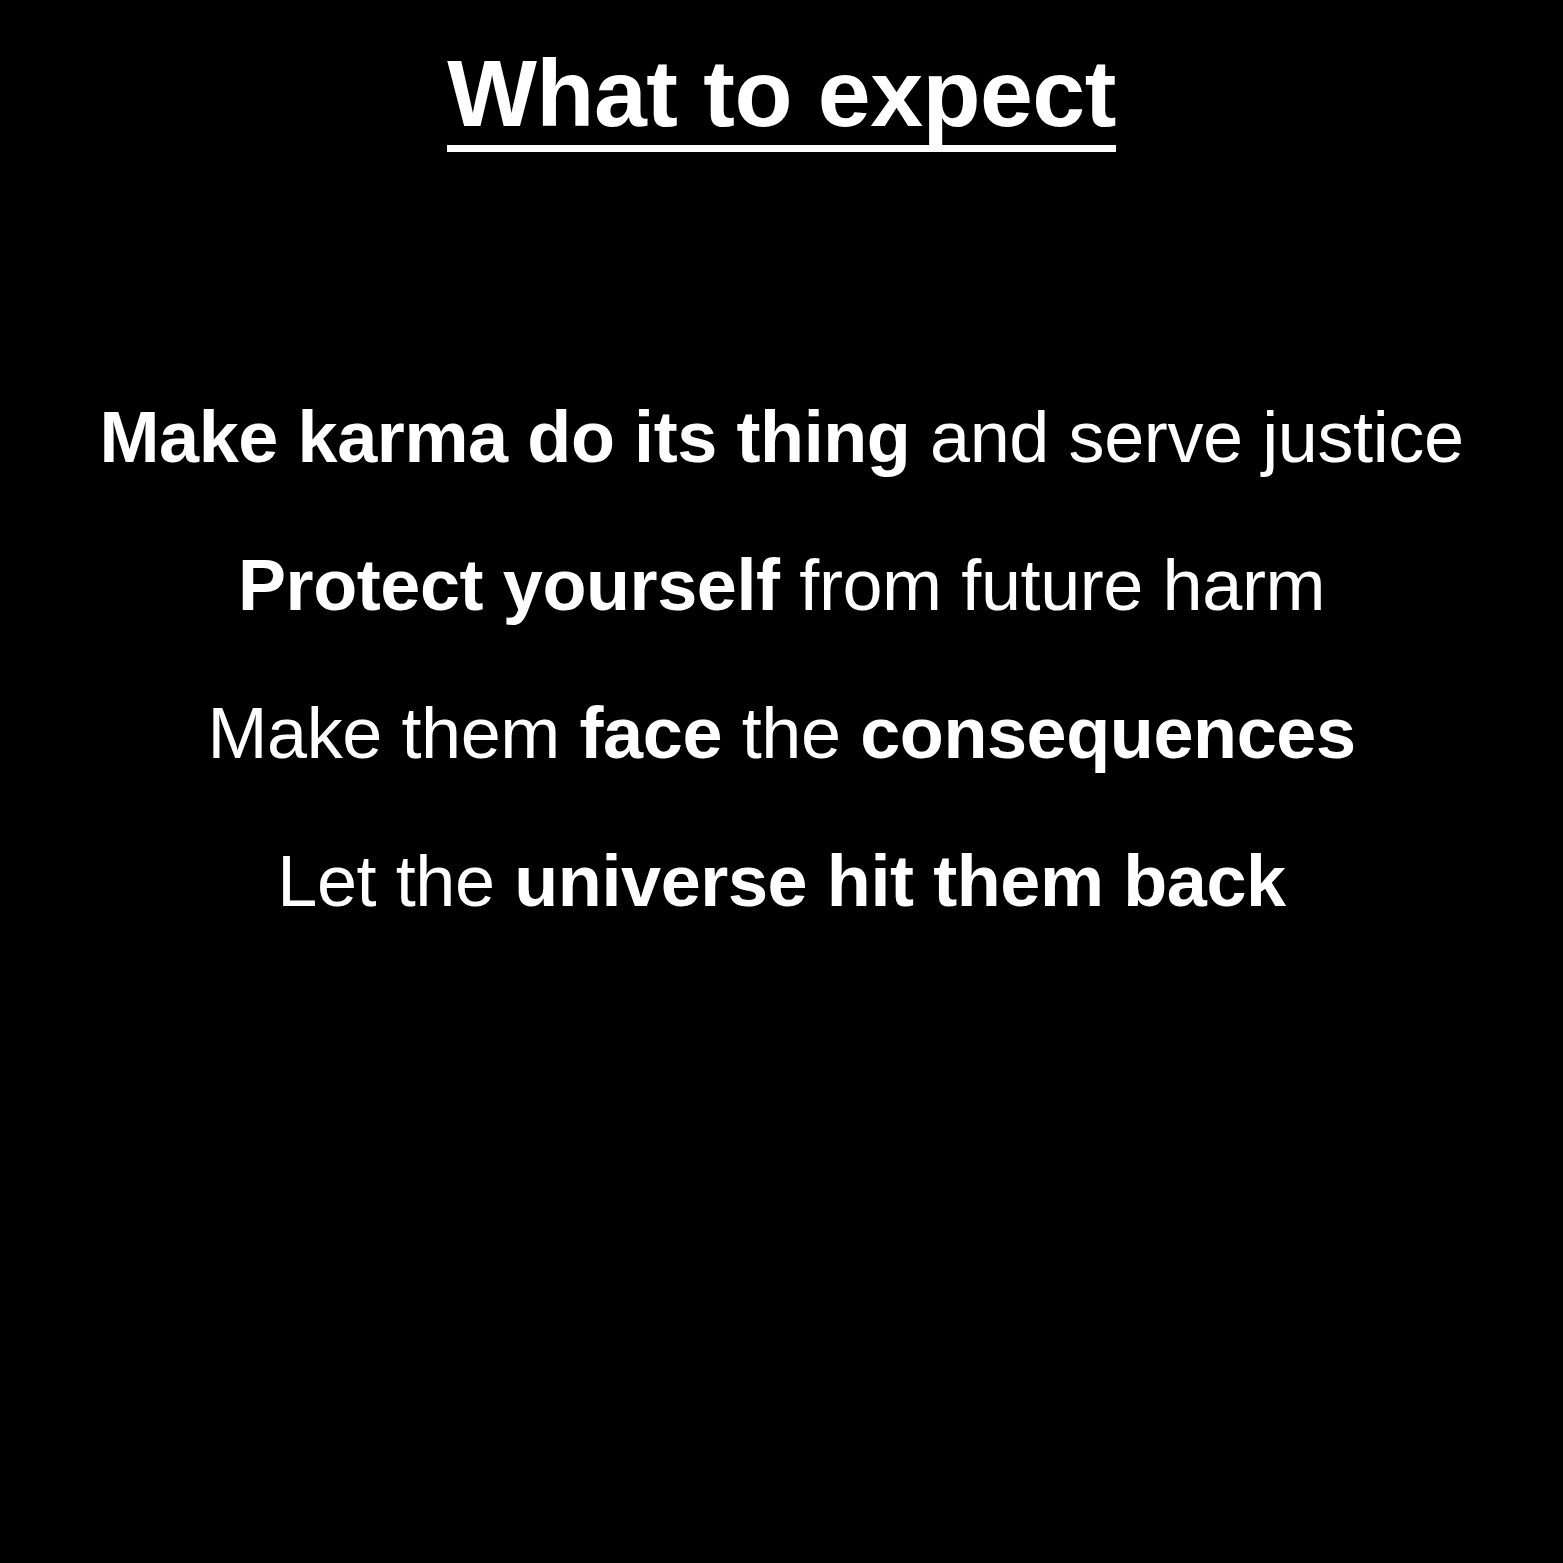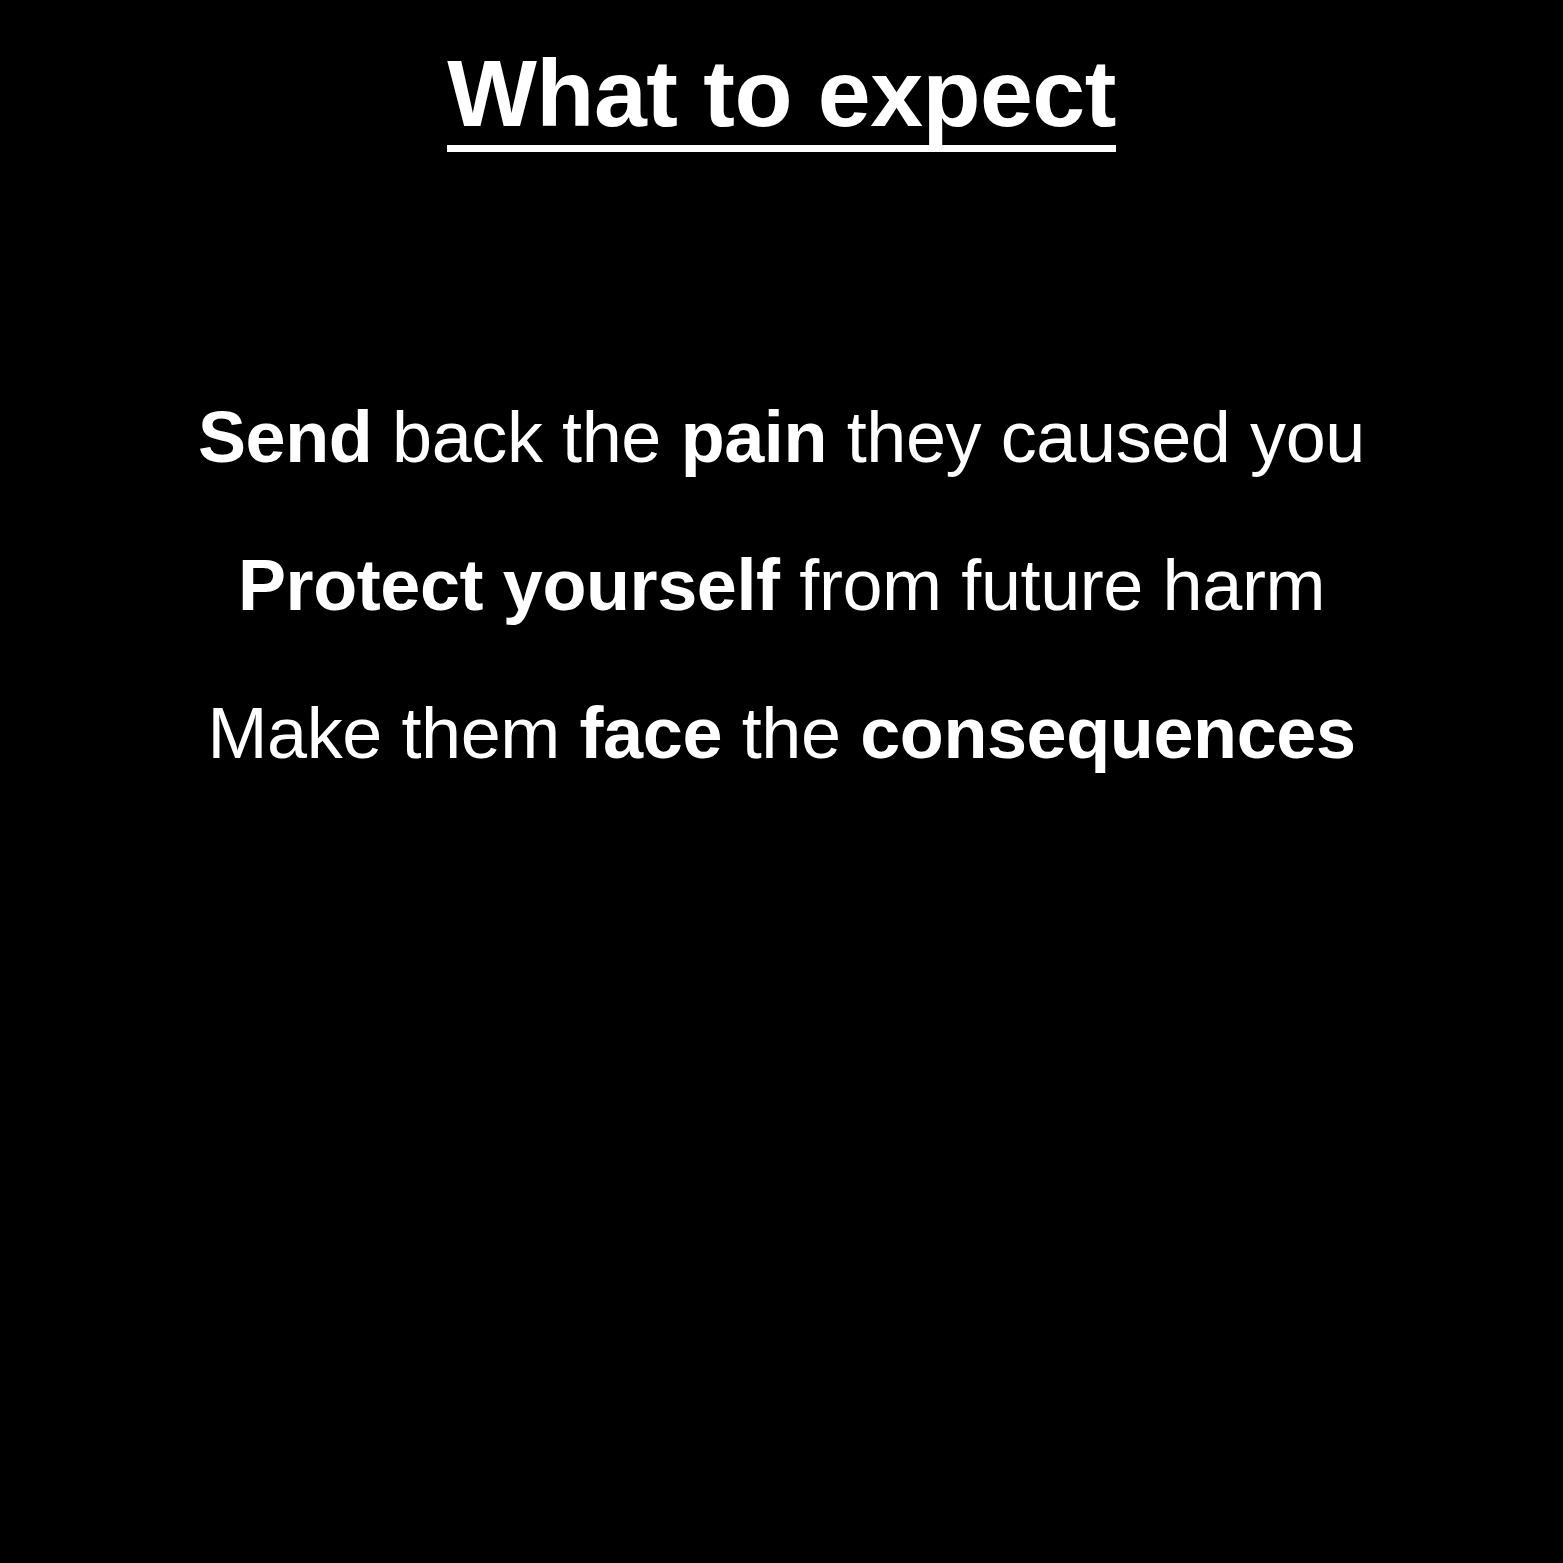--- a/index.html
+++ b/index.html
@@ -90,23 +90,26 @@
 
   <div class="title-wrap">
     <span class="title">
       <span>What to expect</span>
       <span class="title-underline" style="left: 0px; right: 0px;"></span>
     </span>
   </div>
 
   <div class="lines">
       <div class="line">
-        <span><span class="seg bold">Send</span><span class="seg"> back the </span><span class="seg bold">pain</span><span class="seg"> they caused you</span></span>
+        <span><span class="seg bold">Make karma do its thing</span><span class="seg"> and serve justice</span></span>
       </div>
       <div class="line">
         <span><span class="seg bold">Protect yourself</span><span class="seg"> from future harm</span></span>
       </div>
       <div class="line">
         <span><span class="seg">Make them </span><span class="seg bold">face</span><span class="seg"> the </span><span class="seg bold">consequences</span></span>
       </div>
+      <div class="line">
+        <span><span class="seg">Let the </span><span class="seg bold">universe hit them back</span></span>
+      </div>
     </div>
 
 </div>
 
 </body></html>

